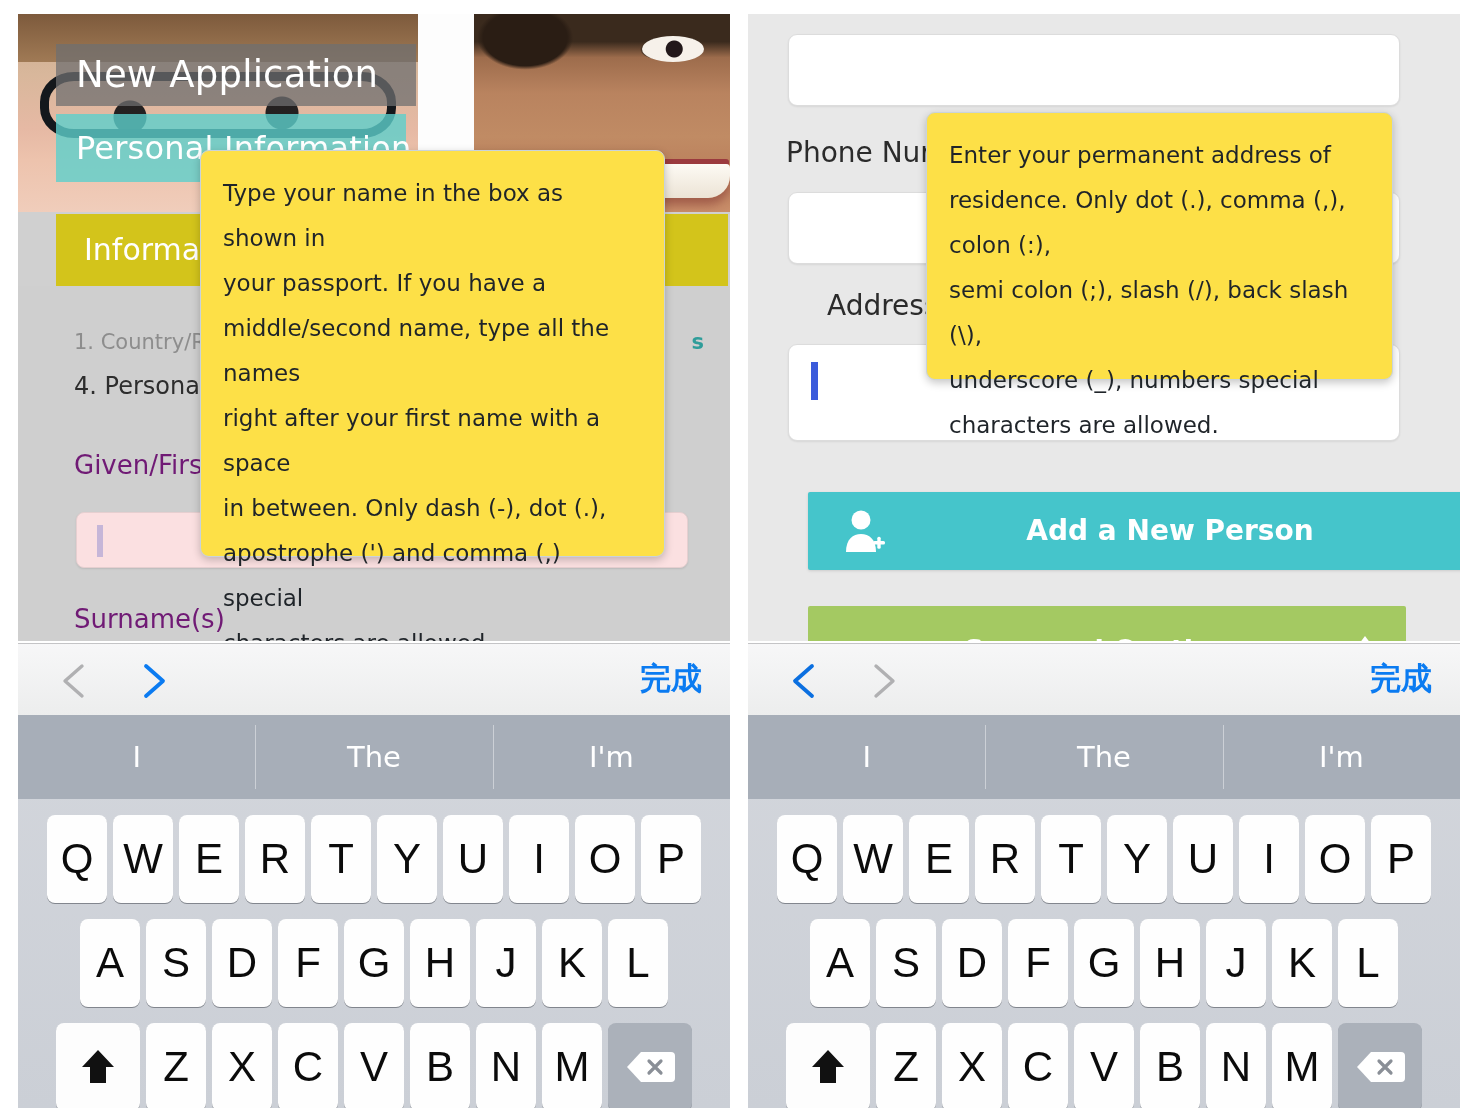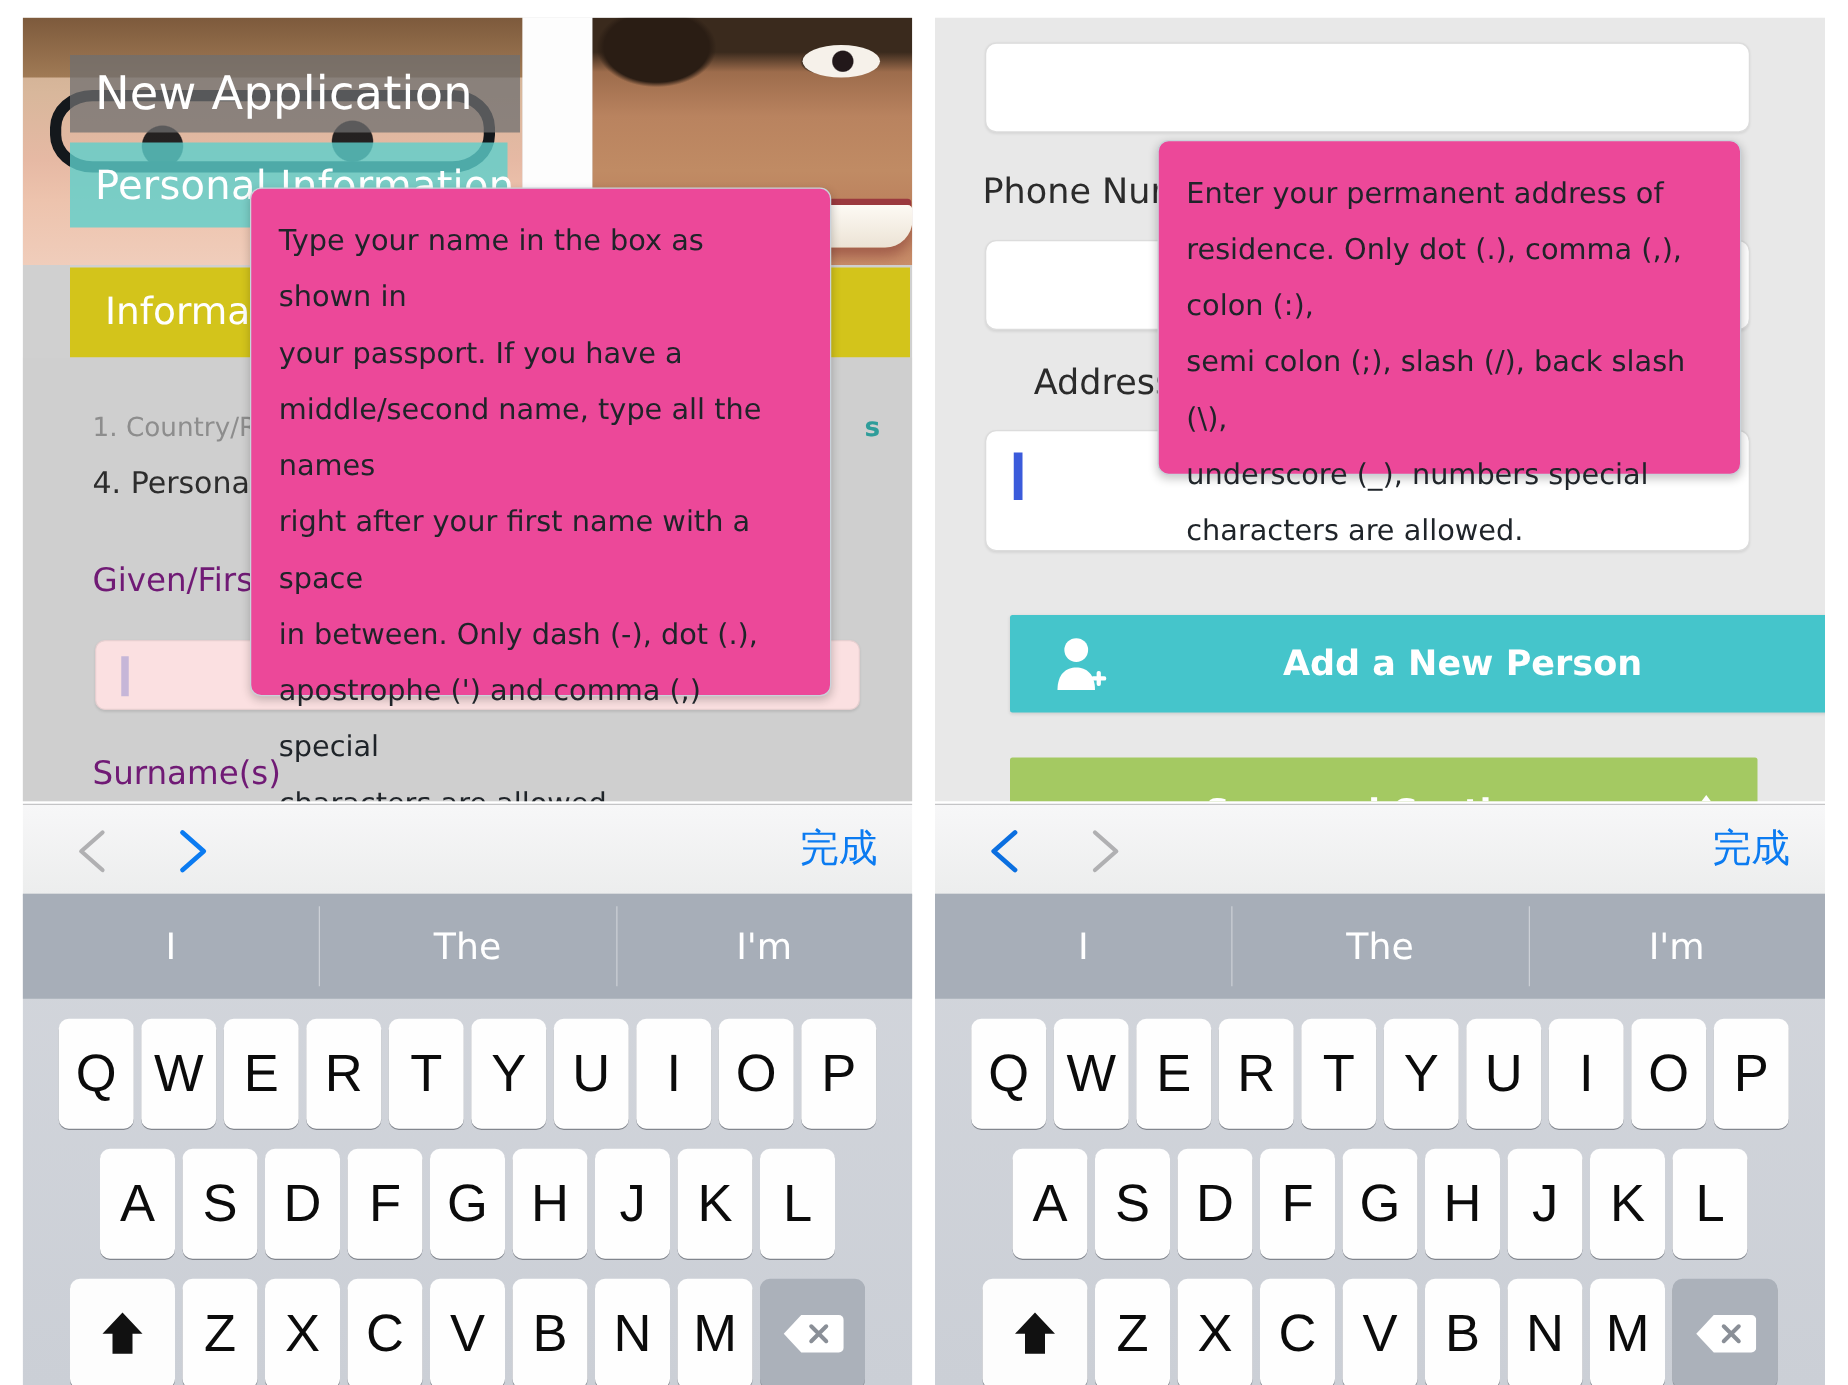--- a/index.html
+++ b/index.html
@@ -89,31 +89,31 @@
     text-align:center;color:#fff;font-size:28px;font-weight:700;}
   .person-icon{position:absolute;left:32px;top:16px;width:46px;height:46px;}
   .btn-green{position:absolute;left:60px;top:592px;width:598px;height:56px;background:#a4c962;
     border-radius:2px;overflow:hidden;}
   .btn-green .cap{position:absolute;left:0;right:0;top:28px;text-align:center;color:#fff;
     font-size:27px;font-weight:700;white-space:nowrap;}
   .tri-up{position:absolute;right:26px;top:30px;width:0;height:0;
     border-left:15px solid transparent;border-right:15px solid transparent;border-bottom:20px solid #fff;}
 
   
-  .tooltip{position:absolute;background:#ec4899;border:1px solid #c9d3da;border-radius:9px;
+  .tooltip{position:absolute;background:#fde047;border:1px solid #c9d3da;border-radius:9px;
     box-shadow:0 3px 8px rgba(0,0,0,.22);color:#1f2429;font-size:23px;line-height:45px;
     padding:20px 22px;box-sizing:border-box;z-index:40;}
   .tt-name{left:182px;top:136px;width:465px;height:407px;}
   .tt-addr{left:178px;top:98px;width:467px;height:268px;}
   .tooltip p{margin:0;}
 
   
   .accessory{position:absolute;left:0;top:643px;width:712px;height:72px;
     background:linear-gradient(180deg,#f7f7f8,#eceded);border-top:1px solid #c4c4c6;
-    border-bottom:1px solid #b9babc;}
+    border-bottom:1px solid #b9babc;font-weight:bold;}
   .chev{position:absolute;top:18px;width:34px;height:38px;}
   .chev svg{width:34px;height:38px;display:block;}
   .chev.prev{left:40px;}
   .chev.next{left:118px;}
   .done{position:absolute;right:28px;top:14px;font-size:31px;color:#0b7bf1;
     font-family:"DejaVu Sans","Liberation Sans",sans-serif;}
 
   
   .keyboard{position:absolute;left:0;top:715px;width:712px;height:393px;
     background:linear-gradient(180deg,#d3d6dc 0%,#cbcfd6 100%);}

